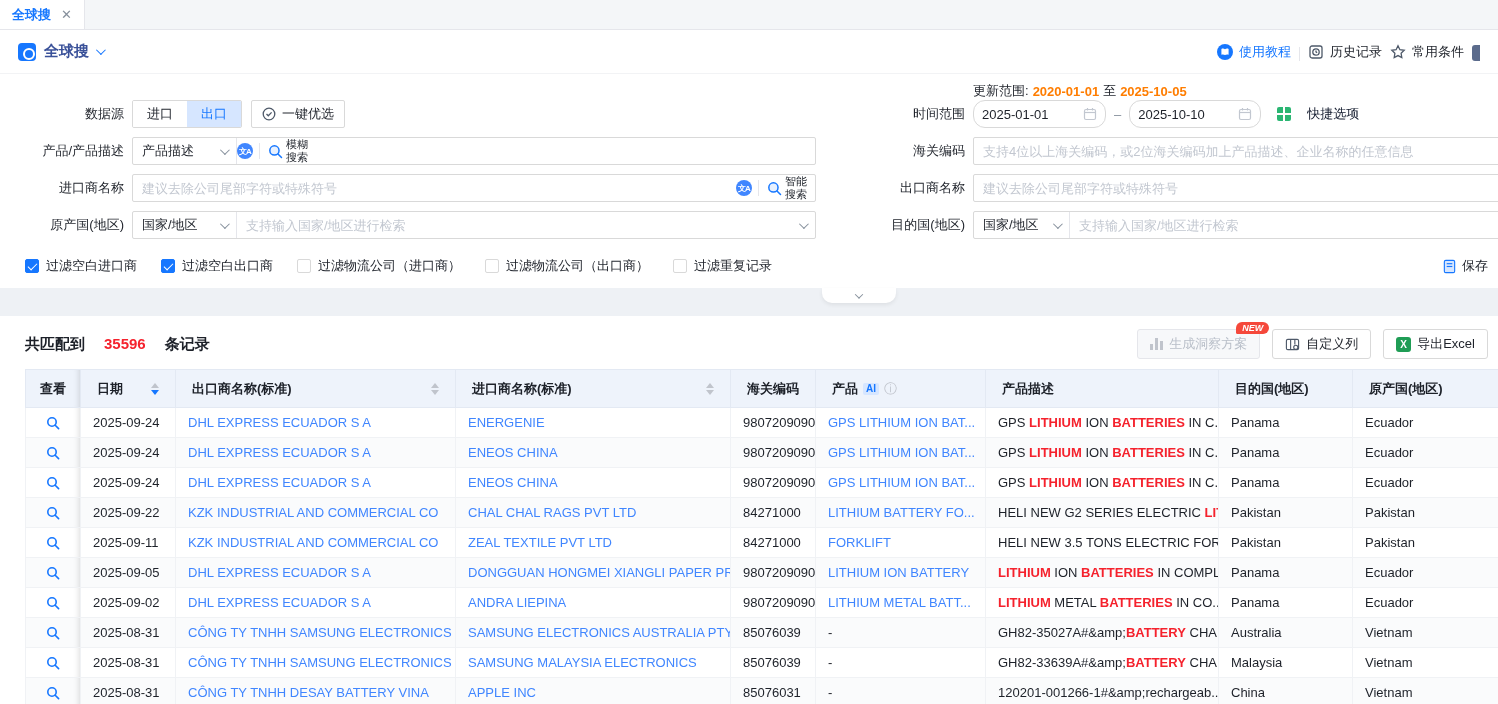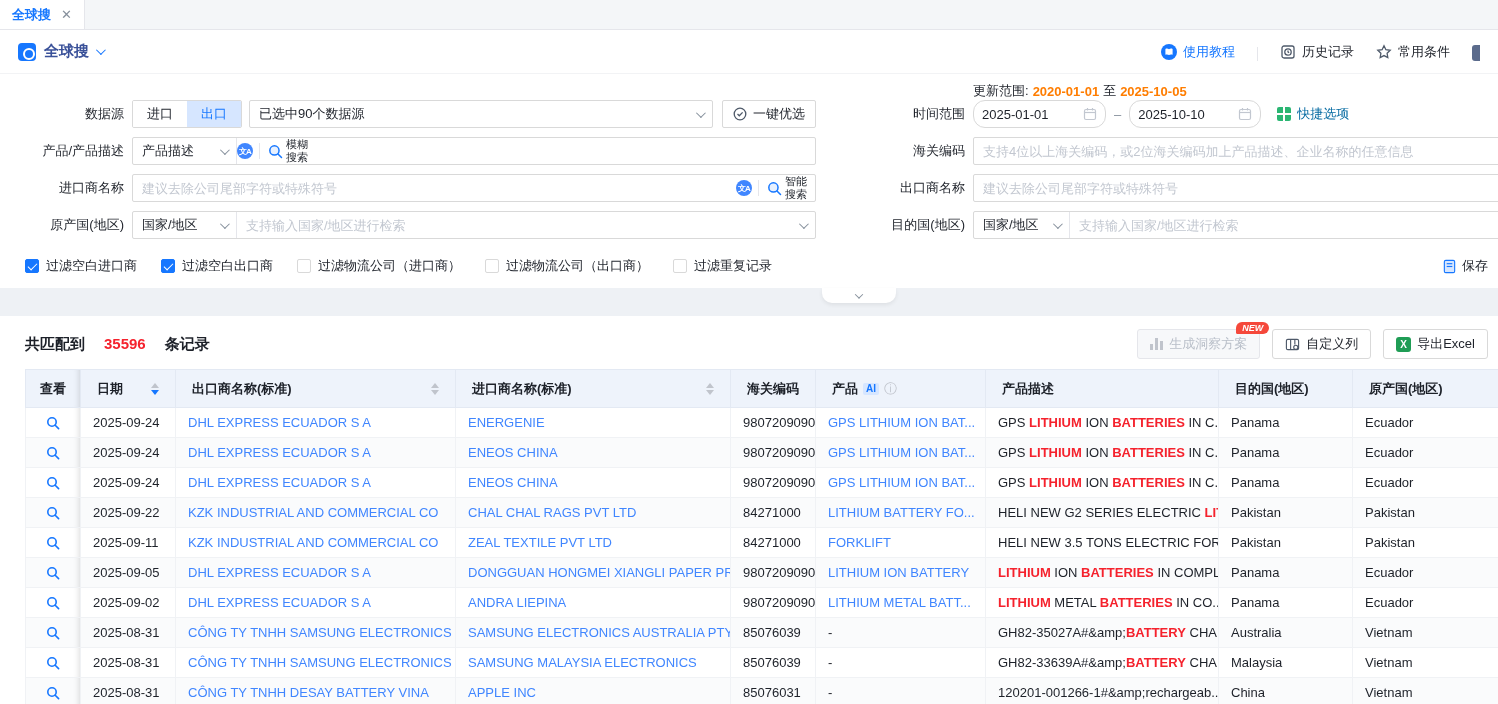--- a/index.html
+++ b/index.html
@@ -10,21 +10,21 @@
   .tab{background:#fff;display:flex;align-items:center;gap:10px;padding:0 12px;border-right:1px solid #e5e6eb}
   .tab-title{color:#1677ff;font-weight:bold}
   .tab-close{color:#86909c;font-size:13px;cursor:pointer;line-height:1}
   
   .pagehead{height:44px;display:flex;align-items:center;padding:0 18px;border-bottom:1px solid #f2f3f5}
   .app-icon{width:18px;height:18px;background:#1677ff;border-radius:4px;position:relative;margin-right:8px;flex:none}
   .app-icon::after{content:"";position:absolute;left:5px;top:5px;width:8px;height:8px;border:2px solid #fff;border-radius:50%}
   .pagehead-title{font-size:15px;font-weight:bold;color:#3a5199;margin-right:7px}
   .chev{display:inline-block;width:7px;height:7px;border-right:1.6px solid #1677ff;border-bottom:1.6px solid #1677ff;transform:rotate(45deg) translateY(-2px)}
   .chev.gray{border-color:#86909c}
-  .head-links{margin-left:auto;display:flex;align-items:flex-end;gap:22px}
+  .head-links{margin-left:auto;display:flex;align-items:flex-end;gap:8px}
   .hlink{display:flex;align-items:center;gap:6px;cursor:pointer;color:#1d2129}
   .hlink.blue{color:#1677ff}
   .hdivider{width:1px;height:14px;background:#e5e6eb}
   .clipped-action{width:8px;height:16px;overflow:hidden;flex:none}
   .clipped-action span{display:block;width:16px;height:16px;background:#5b6b8c;border-radius:3px}
   
   .form{display:flex;padding-top:8px;background:#fff}
   .form-left{width:822px;flex:none;padding-left:24px}
   .form-right{flex:1;min-width:0;padding-left:51px;overflow:hidden}
   .lspacer{height:18px}
@@ -46,21 +46,21 @@
   .comp-input::placeholder{color:#c2c7d0}
   .trans-icon{width:16px;height:16px;background:#4086ff;border-radius:8px;color:#fff;font-size:8px;font-weight:bold;display:flex;align-items:center;justify-content:center;letter-spacing:-1px;flex:none;cursor:pointer}
   .comp-div{width:1px;height:16px;background:#e5e6eb;margin:0 6px;flex:none}
   .mini-search{display:flex;align-items:center;gap:3px;padding:0 6px 0 2px;cursor:pointer;flex:none}
   .mini-search .txt{width:24px;font-size:11px;line-height:1.15}
   .end-chev{margin:0 9px 0 4px;flex:none}
   .rinput{flex:1;min-width:0;height:28px;border:1px solid #d9d9d9;border-radius:2px;display:flex;align-items:center;background:#fff;margin-right:-3px}
   .date-input{width:133px;height:28px;border:1px solid #d9d9d9;border-radius:12px;display:flex;align-items:center;justify-content:space-between;padding:0 8px;background:#fff;flex:none}
   .date-input input{width:84px;border:none;outline:none;font-size:13px;color:#1d2129;background:transparent;font-family:inherit}
   .date-dash{color:#86909c;margin:0 8px}
-  .quick{display:flex;align-items:center;gap:6px;margin-left:16px;color:#0369a1;cursor:pointer}
+  .quick{display:flex;align-items:center;gap:16px;margin-left:16px;color:#0f172a;cursor:pointer}
   .quick-icon{width:14px;height:14px;border-radius:2px;flex:none;
     background:linear-gradient(#fff,#fff) 50% 0/2px 100% no-repeat,linear-gradient(#fff,#fff) 0 50%/100% 2px no-repeat,#2bb673}
   
   .filters{display:flex;align-items:center;height:28px;padding-left:25px;margin-top:6px;padding-bottom:4px}
   .fitem{display:flex;align-items:center;gap:7px;margin-right:24px;cursor:pointer}
   .cb{width:14px;height:14px;border:1px solid #d9d9d9;border-radius:2px;background:#fff;position:relative;flex:none}
   .cb.checked{background:#1677ff;border-color:#1677ff}
   .cb.checked::after{content:"";position:absolute;left:4px;top:1px;width:4px;height:8px;border-right:1.6px solid #fff;border-bottom:1.6px solid #fff;transform:rotate(45deg)}
   .save-action{margin-left:auto;margin-right:10px;display:flex;align-items:center;gap:5px;cursor:pointer}
   
@@ -150,24 +150,20 @@
   <div class="form-left">
     <div class="lspacer"></div>
 
     <div class="frow">
       <span class="flabel">数据源</span>
       <div class="lctrl">
         <div class="seg-toggle">
           <span class="seg">进口</span>
           <span class="seg active">出口</span>
         </div>
-        <div class="select ds-select">
-          <span>已选中90个数据源</span>
-          <span class="chev gray"></span>
-        </div>
         <div class="btn-outline">
           <svg width="14" height="14" viewBox="0 0 14 14" fill="none" stroke="#4e5969" stroke-width="1.3">
               <circle cx="7" cy="7" r="5.8"></circle>
               <path d="M4.5 7l1.8 1.8L9.6 5.4"></path>
             </svg>
           <span>一键优选</span>
         </div>
       </div>
     </div>
 

